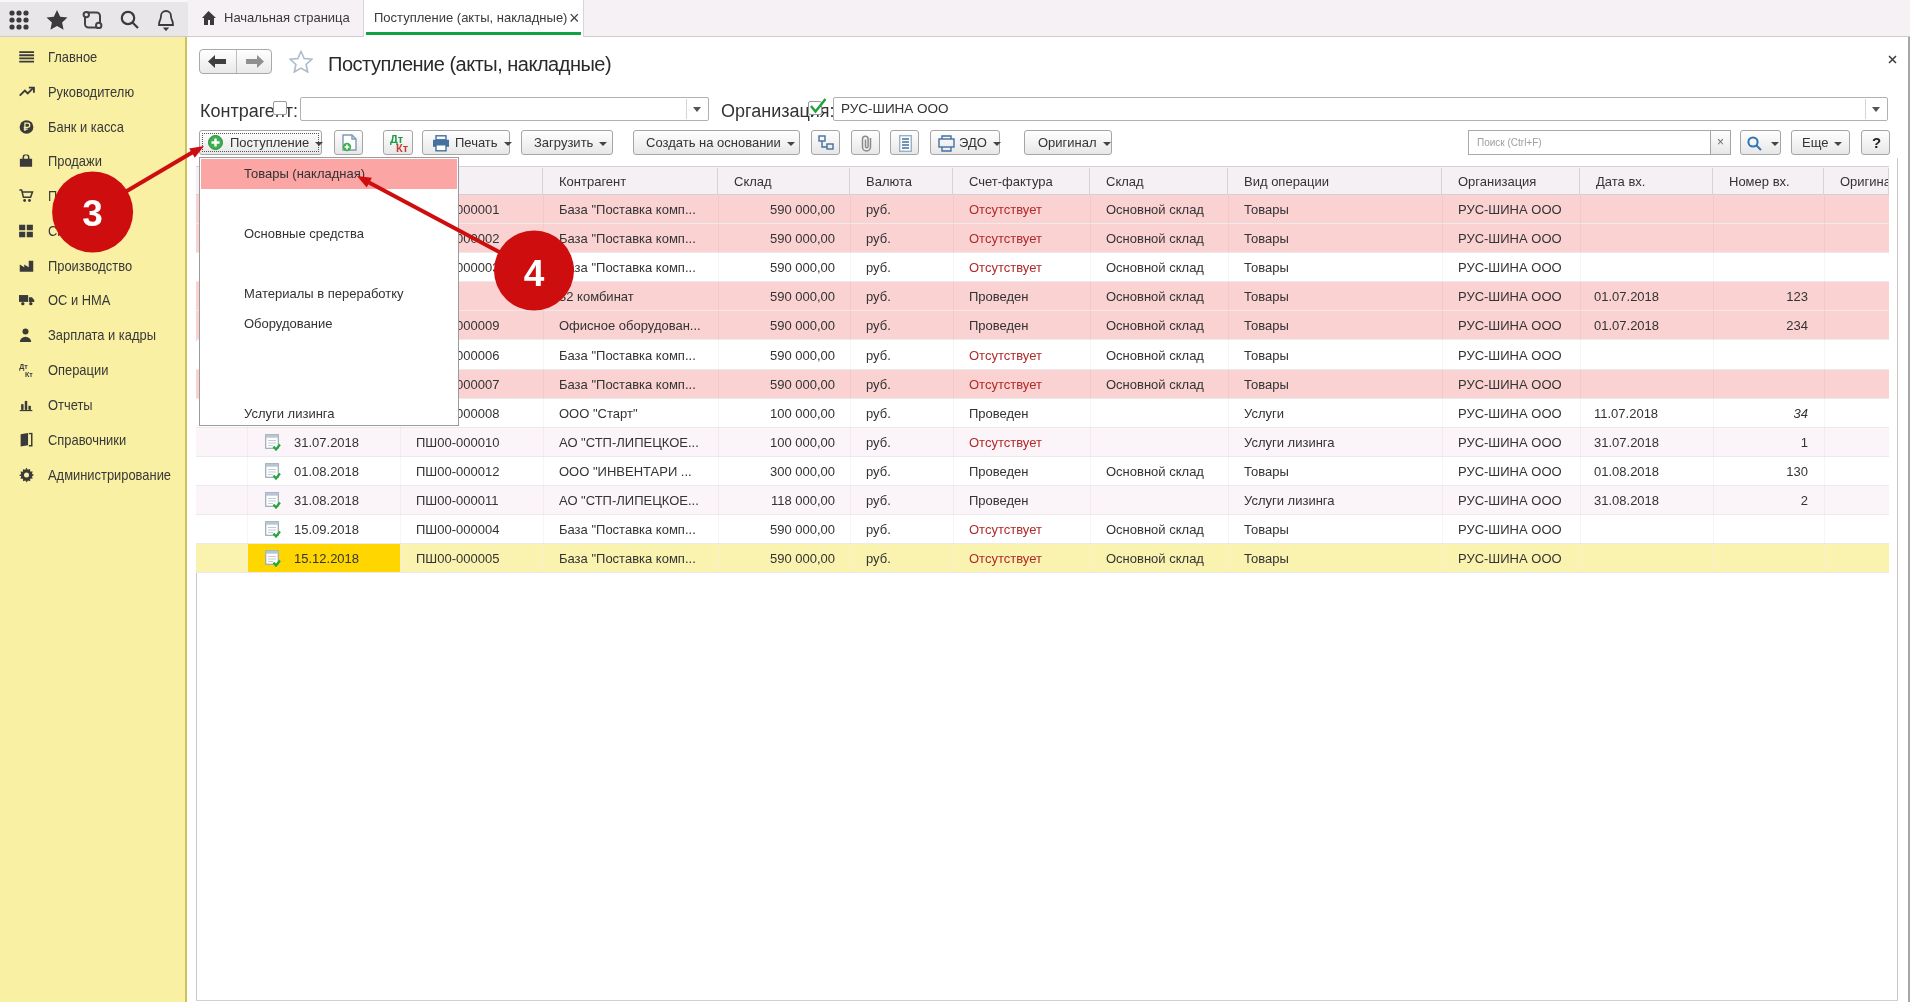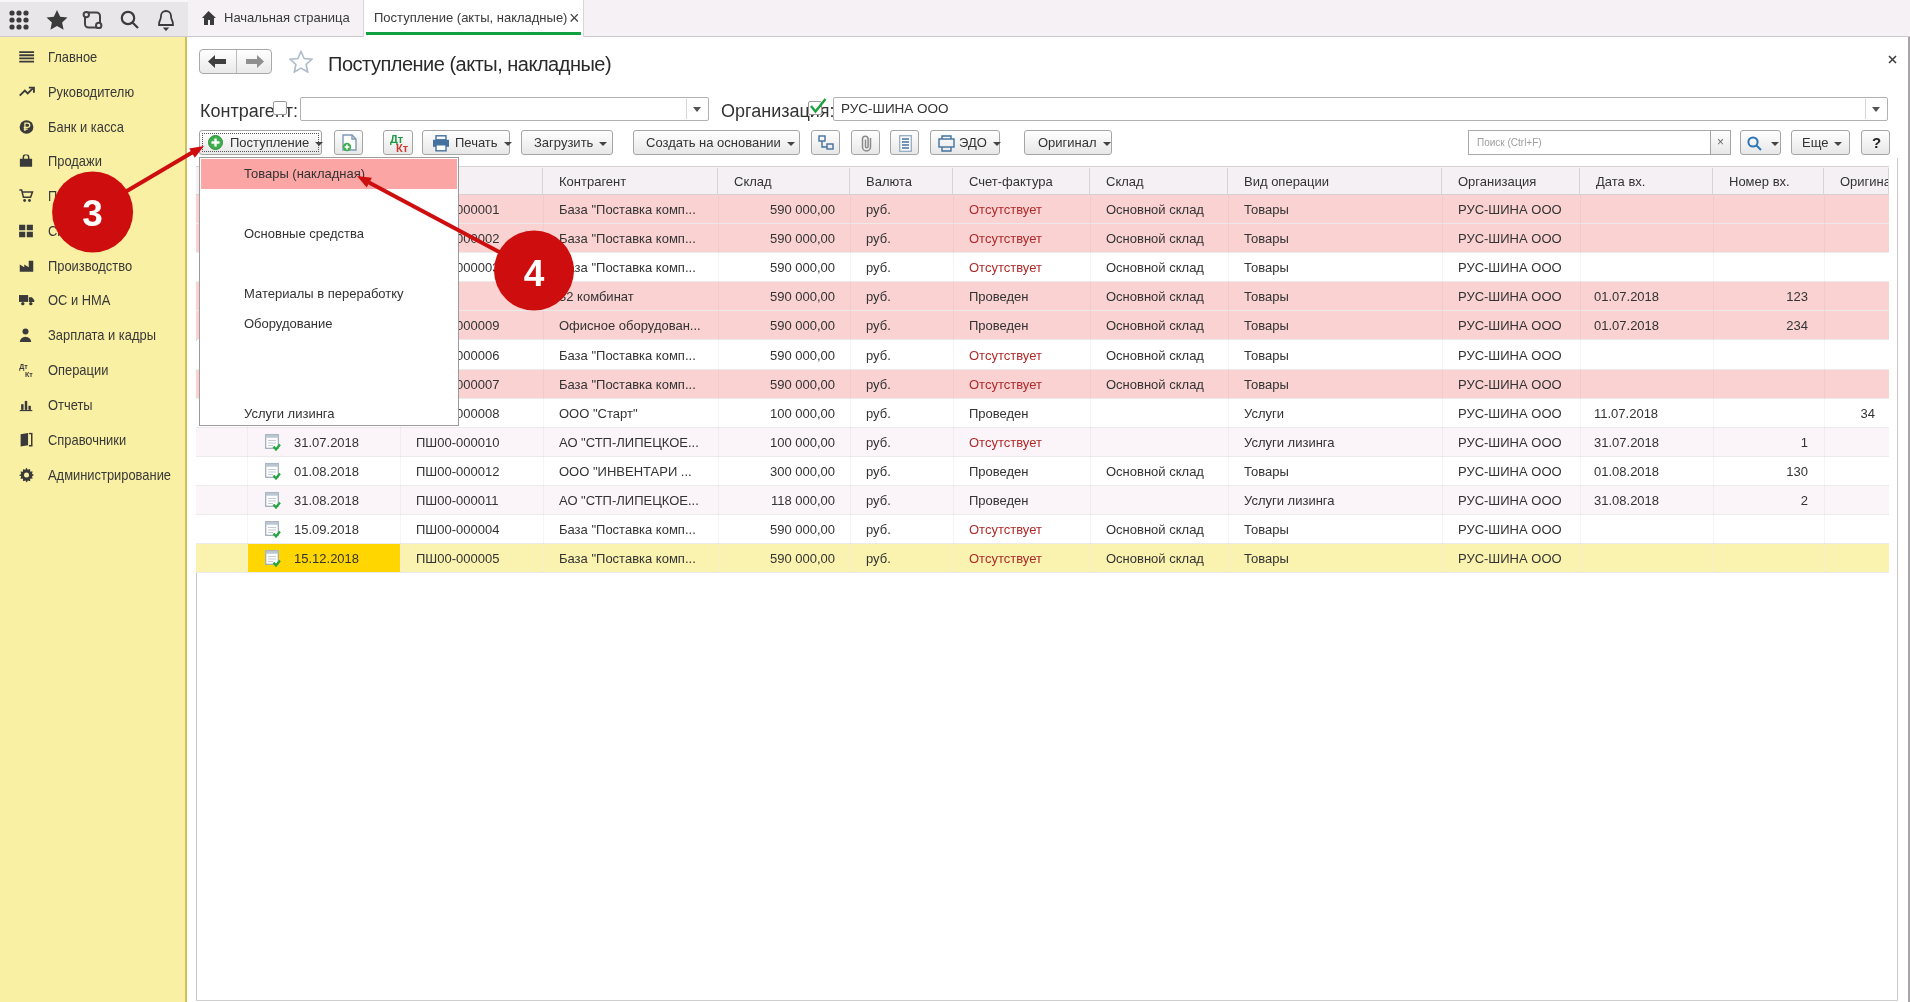--- a/index.html
+++ b/index.html
@@ -499,21 +499,21 @@
       </div>
       <div class="tcell pl" style="left:220px;width:143px;padding-left:0;">ПШ00-000008</div>
       <div class="tcell pl" style="left:347px;width:175px;">ООО "Старт"</div>
       <div class="tcell num" style="left:522px;width:132px;">100 000,00</div>
       <div class="tcell pl" style="left:654px;width:103px;">руб.</div>
       <div class="tcell pl " style="left:757px;width:137px;">Проведен</div>
       <div class="tcell pl" style="left:894px;width:138px;"></div>
       <div class="tcell pl" style="left:1032px;width:214px;">Услуги</div>
       <div class="tcell pl" style="left:1246px;width:138px;">РУС-ШИНА ООО</div>
       <div class="tcell" style="left:1398px;width:119px;">11.07.2018</div>
-      <div class="tcell num" style="left:1584px;width:111px;padding-right:16px;">34</div>
+      <div class="tcell num" style="left:1517px;width:111px;padding-right:16px;font-style:italic;">34</div>
     </div>
     <div class="trow" style="top:262px;background:#fbf4f8;border-bottom:1px solid #eceaea;">
       <div class="tcell" style="left:51px;width:153px;">
         <svg width="17" height="17" viewBox="0 0 17 17" style="position:absolute;left:18px;top:6px">
           <rect x="0.7" y="0.7" width="12.6" height="13.6" fill="#fff" stroke="#9ba8b5" stroke-width="1.2"></rect>
           <rect x="0.7" y="0.7" width="12.6" height="3" fill="#b9c6d2"></rect>
           <path d="M3 6.5 h8 M3 9 h8 M3 11.5 h5" stroke="#c3ccd4" stroke-width="1.1"></path>
           <path d="M8.5 12.5 l2.5 3 4 -5" fill="none" stroke="#23a63e" stroke-width="2.2"></path>
         </svg>
         <span style="position:absolute;left:47px;">31.07.2018</span>

